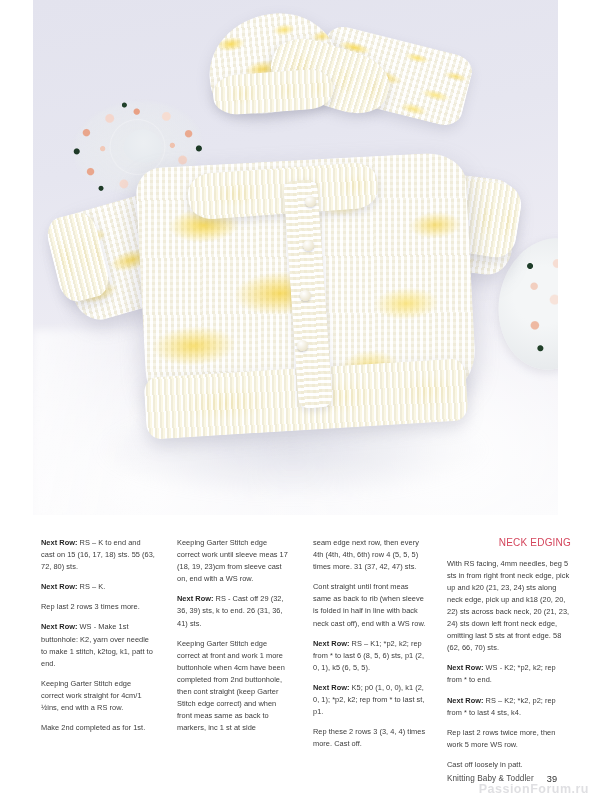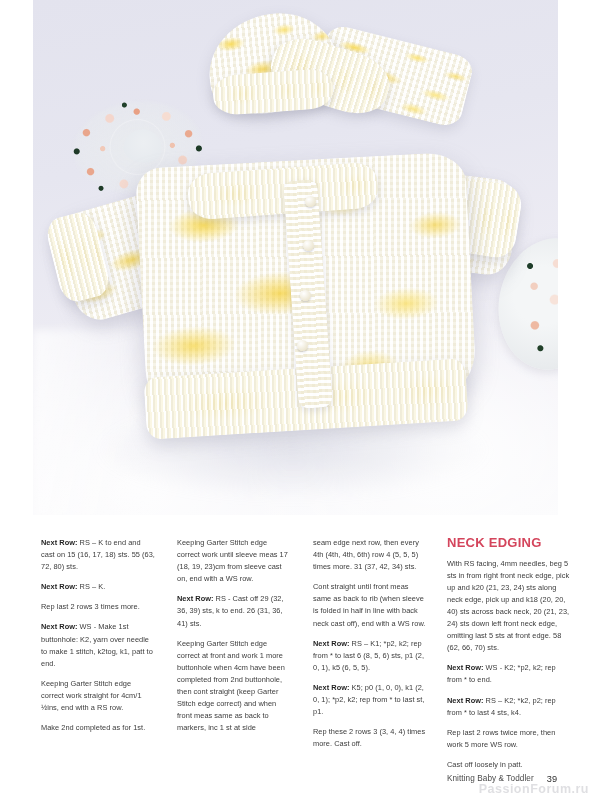--- a/index.html
+++ b/index.html
@@ -229,26 +229,27 @@
     letter-spacing:.005em;
     text-align:left;
   }
   #col1{left:0px;}
   #col2{left:136px;}
   #col3{left:272px;}
   #col4{left:406px;width:140px;}
   .col p{margin:8px;}
   .col b{font-weight:700;color:#1f1f1f;}
   .sect-head{
-    font-weight:700;
-    font-size:13px;
+    font-weight:400;
+    font-size:10px;
     line-height:12.6px;
     color:#d4455c;
     letter-spacing:.02em;
     margin:0 0 .5px 0;
+    text-align:right;
   }
 
   
   .footer{
     position:absolute;left:0;top:769px;width:609px;height:16px;
     text-align:right;padding-right:52px;box-sizing:border-box;
   }
   .footer-title{
     font-size:8.2px;color:#4a4a4a;letter-spacing:.01em;
     display:inline-block;vertical-align:middle;
@@ -305,30 +306,30 @@
         <p><b>Next Row:</b> WS - Make 1st buttonhole: K2, yarn over needle to make 1 stitch, k2tog, k1, patt to end.</p>
         <p>Keeping Garter Stitch edge correct work straight for 4cm/1 ½ins, end with a RS row.</p>
         <p>Make 2nd completed as for 1st.</p>
       </div>
     <div class="col" id="col2">
         <p>Keeping Garter Stitch edge correct work until sleeve meas 17 (18, 19, 23)cm from sleeve cast on, end with a WS row.</p>
         <p><b>Next Row:</b> RS - Cast off 29 (32, 36, 39) sts, k to end. 26 (31, 36, 41) sts.</p>
         <p>Keeping Garter Stitch edge correct at front and work 1 more buttonhole when 4cm have been completed from 2nd buttonhole, then cont straight (keep Garter Stitch edge correct) and when front meas same as back to markers, inc 1 st at side</p>
       </div>
     <div class="col" id="col3">
-        <p>seam edge next row, then every 4th (4th, 4th, 6th) row 4 (5, 5, 5) times more. 31 (37, 42, 34) sts.</p>
+        <p>seam edge next row, then every 4th (4th, 4th, 6th) row 4 (5, 5, 5) times more. 31 (37, 42, 47) sts.</p>
         <p>Cont straight until front meas same as back to rib (when sleeve is folded in half in line with back neck cast off), end with a WS row.</p>
         <p><b>Next Row:</b> RS – K1; *p2, k2; rep from * to last 6 (8, 5, 6) sts, p1 (2, 0, 1), k5 (6, 5, 5).</p>
         <p><b>Next Row:</b> K5; p0 (1, 0, 0), k1 (2, 0, 1); *p2, k2; rep from * to last st, p1.</p>
         <p>Rep these 2 rows 3 (3, 4, 4) times more. Cast off.</p>
       </div>
     <div class="col" id="col4">
       <p class="sect-head">NECK EDGING</p>
       <div id="col4body">
-          <p>With RS facing, 4mm needles, beg 5 sts in from right front neck edge, pick up and k20 (21, 23, 24) sts along neck edge, pick up and k18 (20, 20, 40) sts across back neck, 20 (21, 23, 24) sts down left front neck edge, omitting last 5 sts at front edge. 58 (62, 66, 70) sts.</p>
+          <p>With RS facing, 4mm needles, beg 5 sts in from right front neck edge, pick up and k20 (21, 23, 24) sts along neck edge, pick up and k18 (20, 20, 22) sts across back neck, 20 (21, 23, 24) sts down left front neck edge, omitting last 5 sts at front edge. 58 (62, 66, 70) sts.</p>
           <p><b>Next Row:</b> WS - K2; *p2, k2; rep from * to end.</p>
           <p><b>Next Row:</b> RS – K2; *k2, p2; rep from * to last 4 sts, k4.</p>
           <p>Rep last 2 rows twice more, then work 5 more WS row.</p>
           <p>Cast off loosely in patt.</p>
         </div>
     </div>
   </div>
 
   <div class="footer">
     <span class="footer-title">Knitting Baby &amp; Toddler</span><span class="footer-page">39</span>

